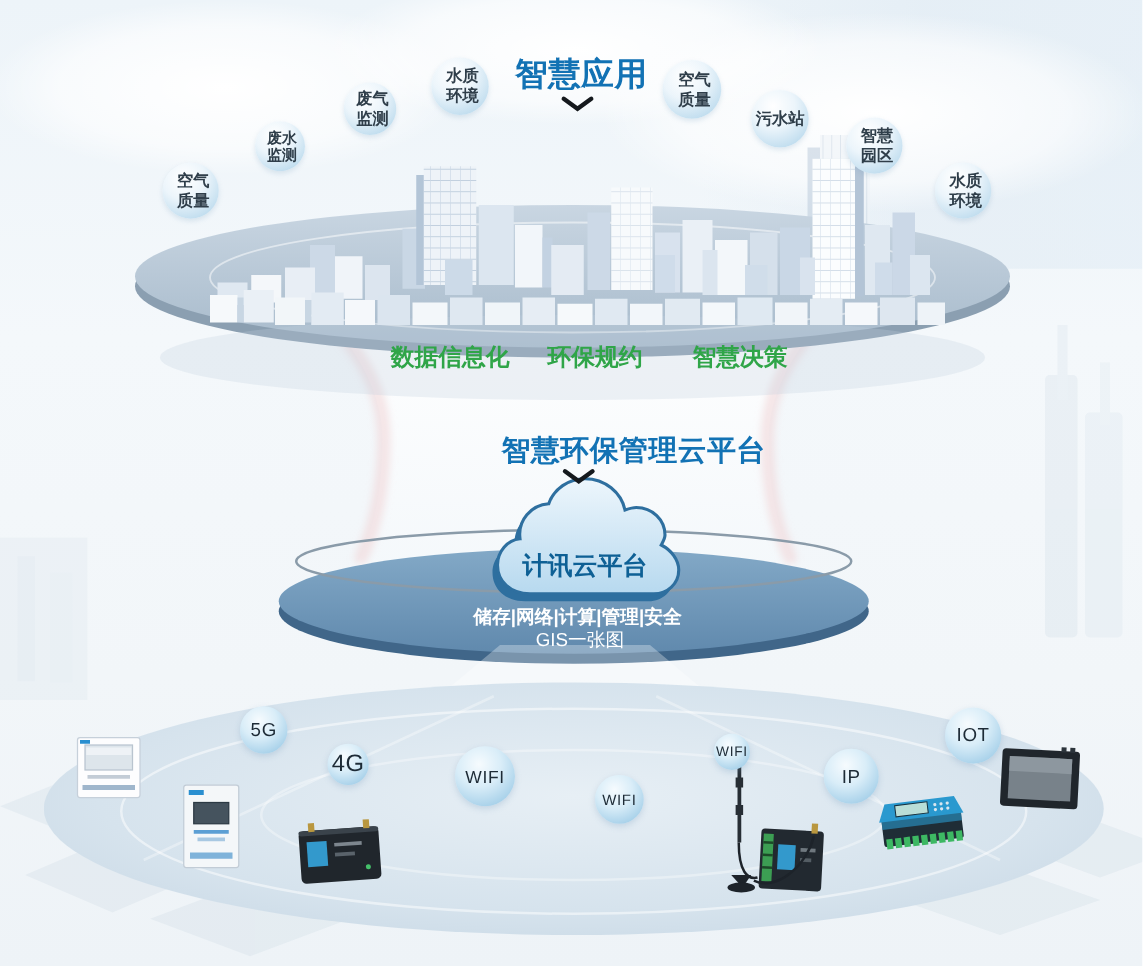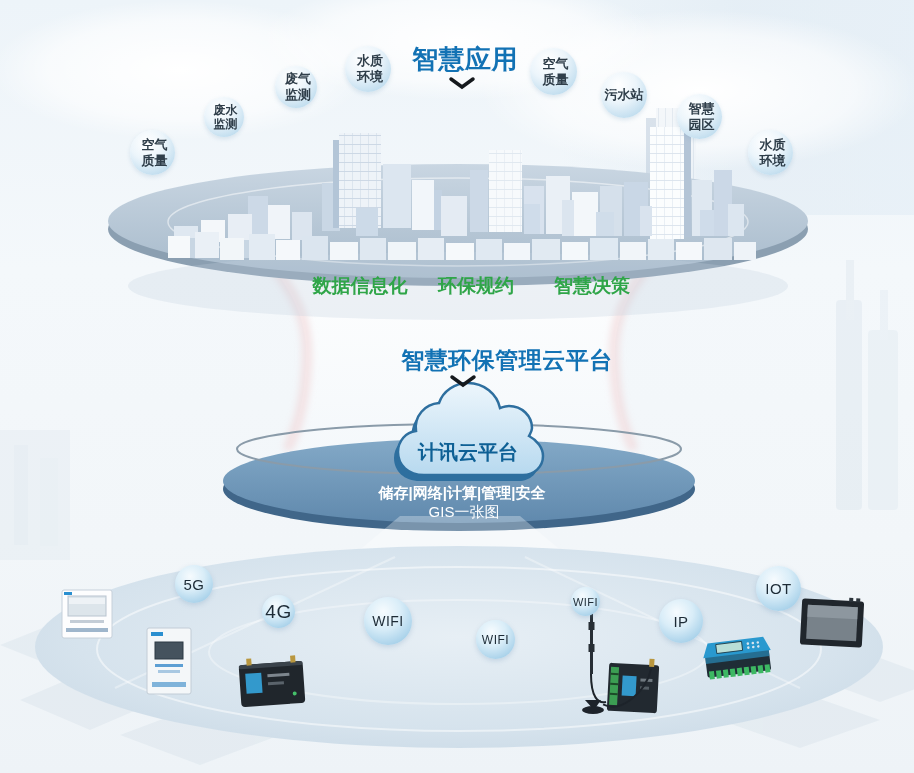--- a/index.html
+++ b/index.html
@@ -309,21 +309,21 @@
 <div class="abs ctr green" style="left:592px;top:273px;">智慧决策</div>
 
 <div class="abs ctr title" style="left:463px;top:345px;font-size:23px;letter-spacing:0.5px;margin-left:44px;">智慧环保管理云平台</div>
 
 <div class="abs ctr" style="left:468px;top:439px;font-size:20px;font-weight:bold;color:#0e6095;">计讯云平台</div>
 
 <div class="abs ctr" style="left:462px;top:484px;font-size:15px;font-weight:bold;color:#ffffff;text-align:right;">储存|网络|计算|管理|安全</div>
 <div class="abs ctr" style="left:464px;top:503px;font-size:15px;font-weight:normal;color:#ffffff;">GIS一张图</div>
 
 
-<div class="nbubble" style="left:175px;top:565px;width:38px;height:38px;font-size:15px;">
+<div class="nbubble" style="left:192px;top:565px;width:38px;height:38px;font-size:15px;">
       <span>5G</span>
     </div>
 <div class="nbubble" style="left:262px;top:595px;width:33px;height:33px;font-size:19px;">
       <span>4G</span>
     </div>
 <div class="nbubble" style="left:364px;top:597px;width:48px;height:48px;">
       <span>WIFI</span>
     </div>
 <div class="nbubble" style="left:476px;top:620px;width:39px;height:39px;font-size:12px;">
       <span>WIFI</span>

